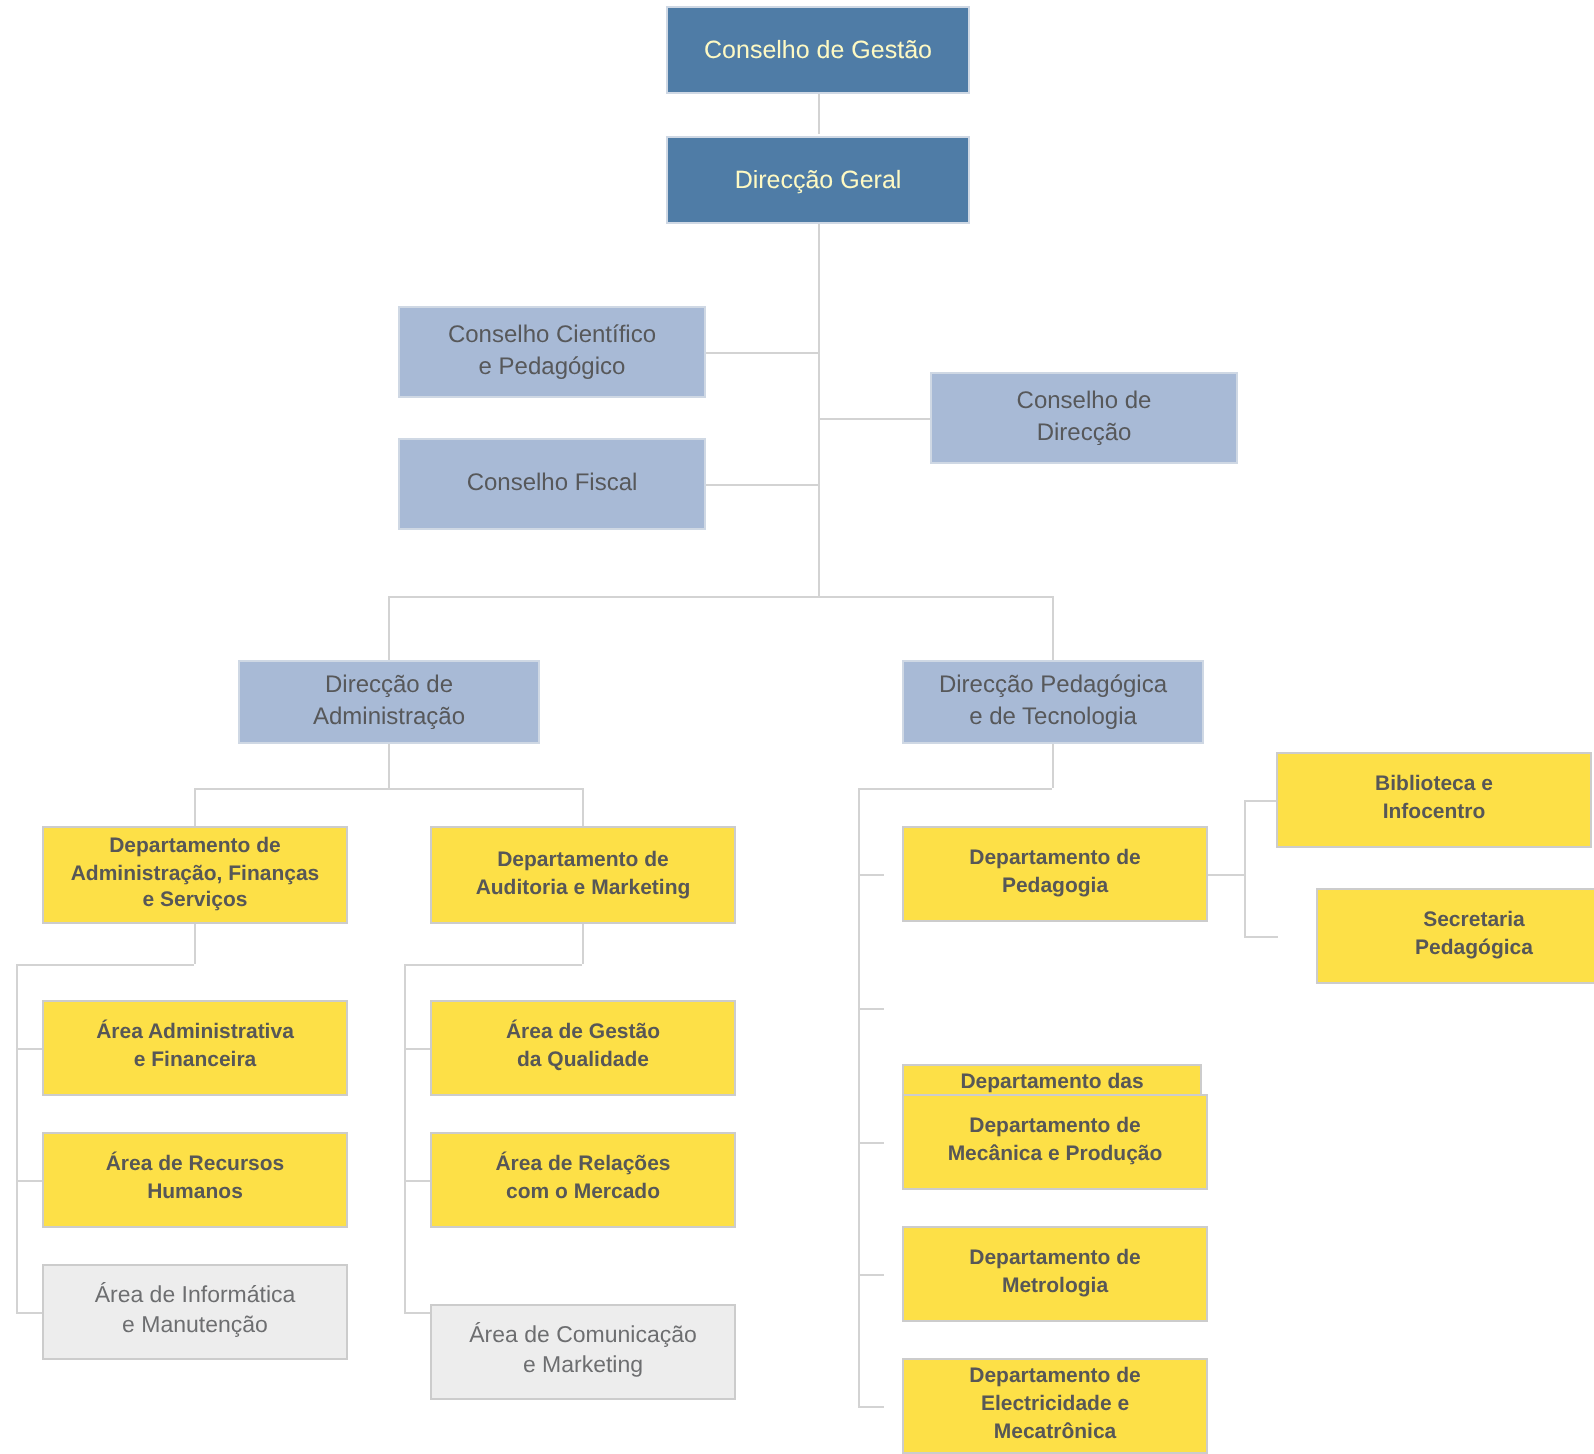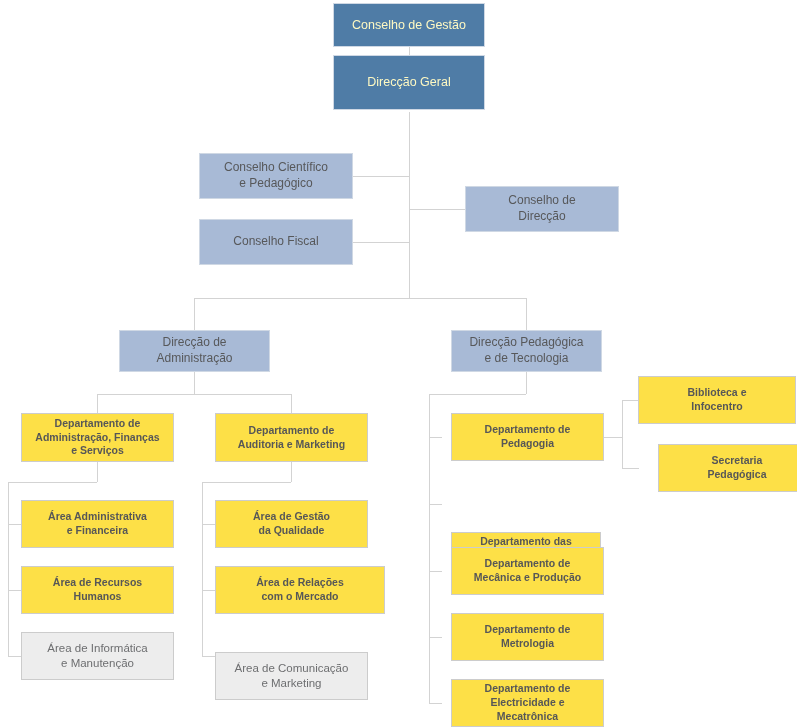--- a/index.html
+++ b/index.html
@@ -123,21 +123,21 @@
   <div class="line h" style="left:429px; top:637px; width:13px;"></div>
   <div class="line h" style="left:429px; top:703px; width:13px;"></div>
 
   <div class="line h" style="left:604px; top:437px; width:19px;"></div>
   <div class="line v" style="left:622px; top:400px; height:69px;"></div>
   <div class="line h" style="left:622px; top:400px; width:17px;"></div>
   <div class="line h" style="left:622px; top:468px; width:17px;"></div>
 
   <div class="node t1" style="left:333px; top:3px; width:152px; height:44px;">Conselho de Gestão</div>
 
-  <div class="node t1" style="left:333px; top:55px; width:152px; height:55px;">Direcção Geral</div>
+  <div class="node t1" style="left:333px; top:68px; width:152px; height:44px;">Direcção Geral</div>
 
   <div class="node t2" style="left:199px; top:153px; width:154px; height:46px;">Conselho Científico
 e Pedagógico</div>
 
   <div class="node t2" style="left:199px; top:219px; width:154px; height:46px;">Conselho Fiscal</div>
 
   <div class="node t2" style="left:465px; top:186px; width:154px; height:46px;">Conselho de
 Direcção</div>
 
   <div class="node t2" style="left:119px; top:330px; width:151px; height:42px;">Direcção de
@@ -158,21 +158,21 @@
 
   <div class="node t3" style="left:21px; top:566px; width:153px; height:48px;">Área de Recursos
 Humanos</div>
 
   <div class="node t3 shaded" style="left:21px; top:632px; width:153px; height:48px;">Área de Informática
 e Manutenção</div>
 
   <div class="node t3" style="left:215px; top:500px; width:153px; height:48px;">Área de Gestão
 da Qualidade</div>
 
-  <div class="node t3" style="left:215px; top:566px; width:170px; height:48px;">Área de Relações
+  <div class="node t3" style="left:215px; top:566px; width:153px; height:48px;">Área de Relações
 com o Mercado</div>
 
   <div class="node t3 shaded" style="left:215px; top:652px; width:153px; height:48px;">Área de Comunicação
 e Marketing</div>
 
   <div class="node t3" style="left:451px; top:413px; width:153px; height:48px;">Departamento de
 Pedagogia</div>
 
   <div class="node t3" style="left:451px; top:484px; width:150px; height:48px;margin-top:48px;">Departamento das
 Tecnologias de Informação

